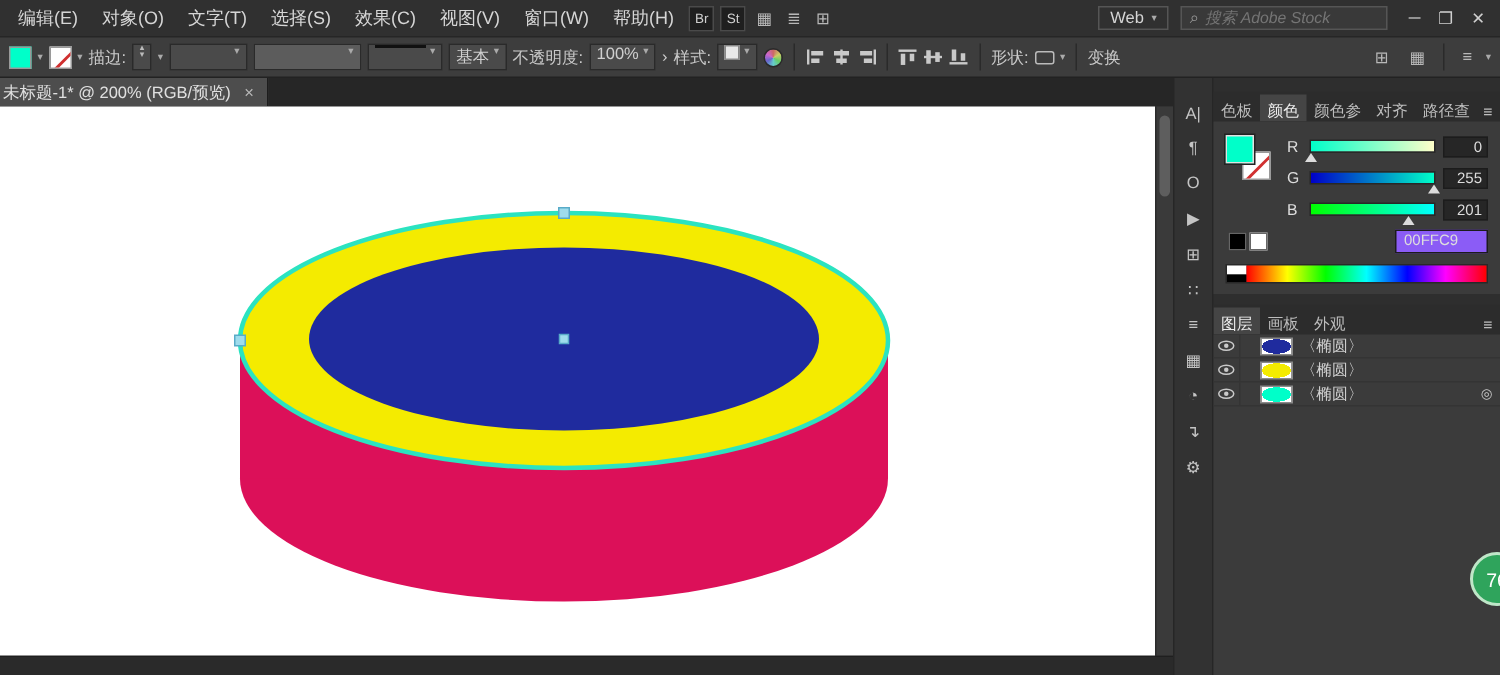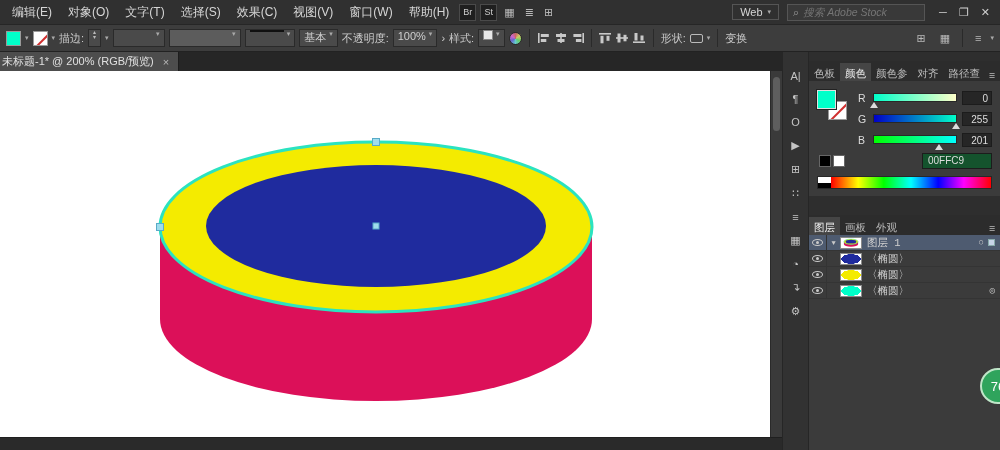--- a/index.html
+++ b/index.html
@@ -75,28 +75,28 @@
   .track.r { background:linear-gradient(90deg,#00ffc9,#ffffc9); }
   .track.g { background:linear-gradient(90deg,#0000c9,#00ffc9); }
   .track.b { background:linear-gradient(90deg,#00ff00,#00ffff); }
   .handle { position:absolute; top:8px; width:0; height:0; border-left:4px solid transparent; border-right:4px solid transparent; border-bottom:6px solid #dcdcdc; }
   .handle.p0 { left:-4px; } .handle.p100 { left:calc(100% - 4px); } .handle.p79 { left:calc(79% - 4px); }
   .ch-value { width:30px; height:14px; background:#262626; border:1px solid #1c1c1c; color:#ddd; font-size:10px; text-align:right; padding:0 3px; line-height:13px; }
   .cp-hex { display:flex; align-items:center; justify-content:space-between; padding-left:2px; }
   .bw { display:flex; gap:2px; }
   .bw .b { width:12px; height:12px; background:#000; border:1px solid #666; }
   .bw .w { width:12px; height:12px; background:#fff; border:1px solid #666; }
-  .hex-box { background:#14532d; border:1px solid #1c1c1c; color:#ddd; font-size:10px; padding:1px 5px; width:70px; line-height:12px; }
+  .hex-box { background:#8b5cf6; border:1px solid #1c1c1c; color:#ddd; font-size:10px; padding:1px 5px; width:62px; line-height:12px; }
   .spectrum { height:13px; display:flex; border:1px solid #282828; }
   .spec-bw { width:13px; display:flex; flex-direction:column; flex:none; }
   .spec-bw .sw { flex:1; background:#fff; } .spec-bw .sb { flex:1; background:#000; }
   .spec-grad { flex:1; background:linear-gradient(90deg,#f00,#ff0 17%,#0f0 33%,#0ff 50%,#00f 67%,#f0f 83%,#f00); }
 
   
-  .layers-group { margin-top:19px; flex:1; display:flex; flex-direction:column;font-family:Liberation Mono, monospace; }
+  .layers-group { margin-top:7px; flex:1; display:flex; flex-direction:column; }
   .layers-body { flex:1; background:#3b3b3b; font-size:10.5px; color:#d0d0d0; }
   .layer-row { height:16px; display:flex; align-items:center; border-bottom:1px solid #343434; padding-right:5px; }
   .layer-row.selected { background:#4e5b70; }
   .cell-eye { width:18px; align-self:stretch; border-right:1px solid #343434; display:flex; align-items:center; justify-content:center; flex:none; }
   .eye { width:11px; height:7px; border:1px solid #c9c9c9; border-radius:50%; position:relative; }
   .eye::after { content:""; position:absolute; left:3px; top:1px; width:3px; height:3px; border-radius:50%; background:#c9c9c9; }
   .cell-caret { width:13px; text-align:center; font-size:7px; color:#c9c9c9; flex:none; }
   .thumb { width:22px; height:12px; border:1px solid #8a8a8a; background:#fff; margin-right:5px; flex:none; }
   .t-blue   { background:radial-gradient(ellipse closest-side, var(--artBlue) 96%, #fff 97%); }
   .t-yellow { background:radial-gradient(ellipse closest-side, var(--artYellow) 96%, #fff 97%); }
@@ -337,37 +337,20 @@
 
       <div class="layers-group">
         <div class="panel-tabs">
           <span class="ptab active">图层</span>
           <span class="ptab">画板</span>
           <span class="ptab">外观</span>
           <span class="ptab-menu">≡</span>
         </div>
         <div class="layers-body">
 
-          <div class="layer-row selected">
-            <span class="cell-eye">
-                <span class="eye"></span>
-              </span>
-            <span class="cell-caret">▼</span>
-            <span class="thumb" style="padding:0;"><svg viewBox="0 0 20 12" width="20" height="10">
-                  <ellipse cx="10" cy="7.5" rx="8.5" ry="3" style="fill:var(--artCrimson)"></ellipse>
-                  <rect x="1.5" y="4.5" width="17" height="3" style="fill:var(--artCrimson)"></rect>
-                  <ellipse cx="10" cy="4.5" rx="8.5" ry="3.2" style="fill:var(--artYellow);stroke:var(--artCyan);stroke-width:.6"></ellipse>
-                  <ellipse cx="10" cy="4.4" rx="6.5" ry="2.2" style="fill:var(--artBlue)"></ellipse>
-                </svg></span>
-            <span class="row-label">图层 1</span>
-            <span class="row-right">
-              <span>○</span>
-              <span class="sel-chip"></span>
-            </span>
-          </div>
 
           <div class="layer-row">
             <span class="cell-eye">
                 <span class="eye"></span>
               </span>
             <span class="cell-caret"></span>
             <span class="thumb t-blue"></span>
             <span class="row-label">〈椭圆〉</span>
           </div>
 

